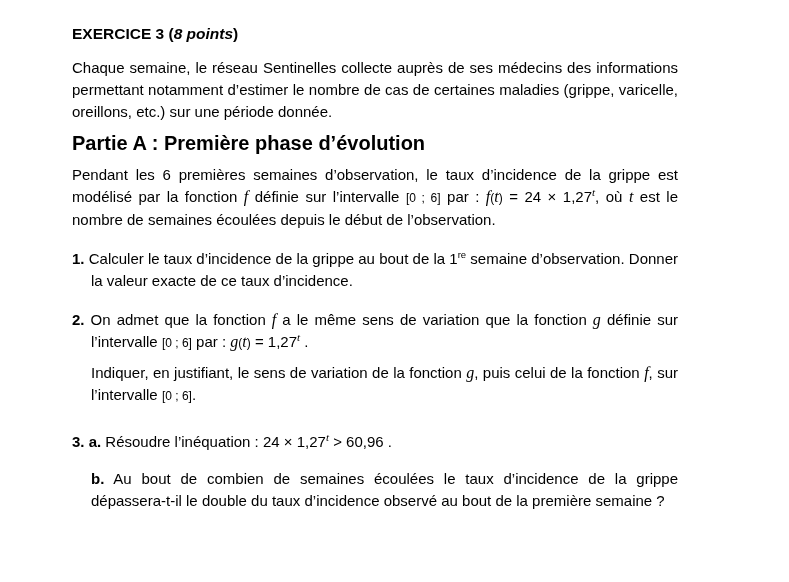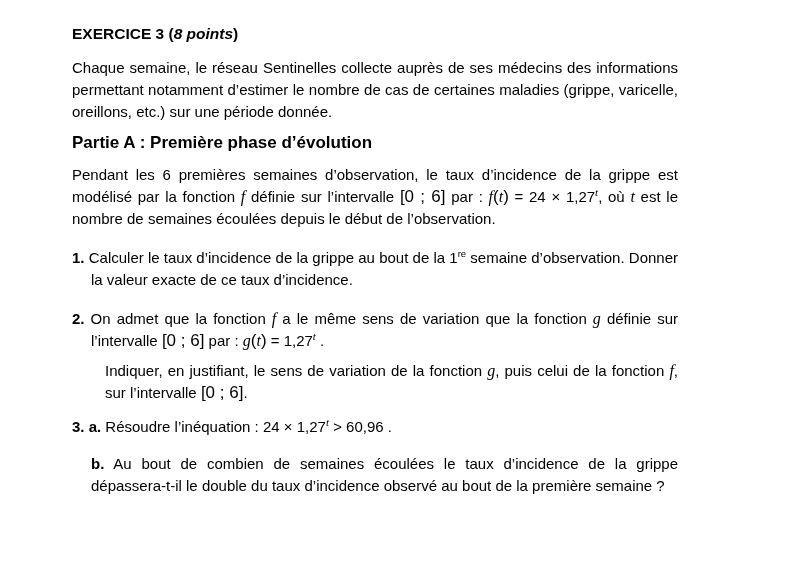--- a/index.html
+++ b/index.html
@@ -29,47 +29,47 @@
   }
   .title {
     font-weight: bold;
     font-size: 15.5px;
     text-align: left;
     margin-bottom: 12px;
   }
   .title .bi { font-style: italic; }
   .heading {
     font-weight: bold;
-    font-size: 17px;
+    font-size: 20px;
     text-align: left;
     margin-top: 2px;
     margin-bottom: 10px;
   }
   .item {
     padding-left: 19px;
     text-indent: -19px;
     margin-top: 17px;
   }
   .sub-item {
-    margin-left: 33px;
+    margin-left: 19px;
     margin-top: -1px;
   }
   .item-b {
     margin-left: 19px;
     margin-top: 15px;
   }
-  .q3a { margin-top: 12px; }
+  .q3a { margin-top: 24px; }
   .num { font-weight: bold; }
   .var {
     font-family: "Liberation Serif", serif;
     font-style: italic;
     font-size: 16px;
   }
   .math { white-space: nowrap; }
-  .mbr { font-size: 17px; }
+  .mbr { font-size: 12px; }
   sup.exp {
     font-family: "Liberation Serif", serif;
     font-style: italic;
     font-size: 11px;
     vertical-align: 6px;
     line-height: 0;
   }
   sup.ord {
     font-size: 9.5px;
     vertical-align: 6px;

